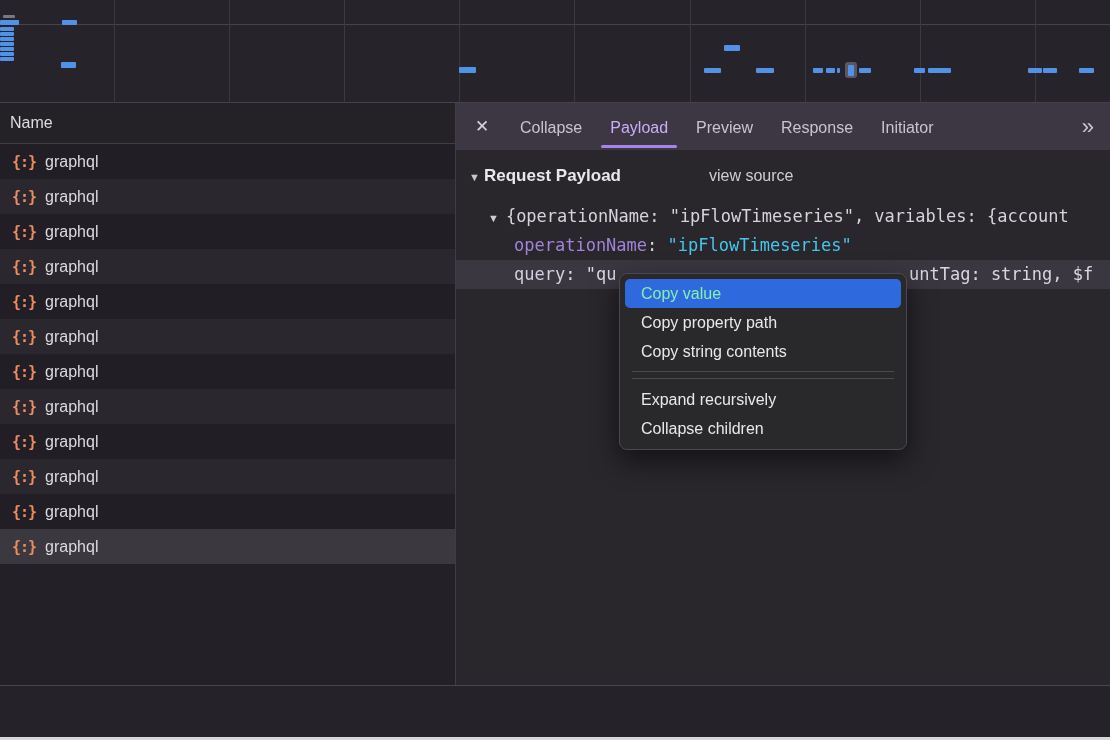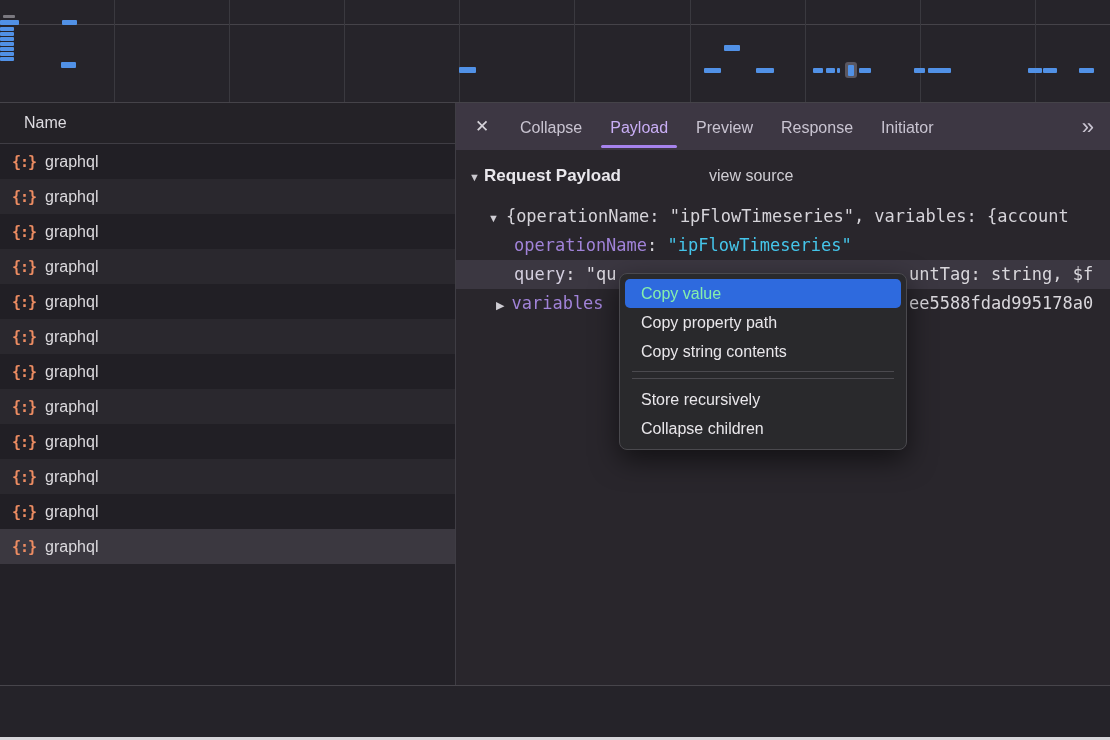--- a/index.html
+++ b/index.html
@@ -10,21 +10,21 @@
   }
   
   .overview{position:absolute;left:0;top:0;width:1110px;height:103px;background:#26242a;border-bottom:1px solid #454349;box-sizing:border-box}
   .gridline{position:absolute;top:0;bottom:0;width:1px;background:#3a393f}
   .hline{position:absolute;left:0;right:0;top:24px;height:1px;background:#454349}
   .wbar{position:absolute;border-radius:1px;background:var(--accent-blue,#5191e6)}
   .wbar.g{background:#7a787f}
   .wbar.m{background:#5a5761;border-radius:3px}
   
   .left-pane{position:absolute;left:0;top:103px;width:455px;height:582px;background:#232127}
-  .list-header{height:41px;background:#242227;border-bottom:1px solid #3f3d44;display:flex;align-items:center;padding-left:24px;color:#dedce1;font-size:16px;box-sizing:border-box}
+  .list-header{height:41px;background:#242227;border-bottom:1px solid #3f3d44;display:flex;align-items:center;padding-left:10px;color:#dedce1;font-size:16px;box-sizing:border-box}
   .request-row{height:35px;display:flex;align-items:center;padding-left:12px;font-size:16px;color:#dcdade;gap:9px}
   .request-row:nth-child(odd){background:#211f25}
   .request-row:nth-child(even){background:#2a282e}
   .request-row.selected{background:#3b3840}
   .req-icon{color:var(--icon-orange,#ec8c62);font-family:"DejaVu Sans Mono",monospace;font-size:15px;font-weight:bold;letter-spacing:-1px}
   .vdivider{position:absolute;left:455px;top:103px;width:1px;height:634px;background:#3f3d44}
   
   .right-pane{position:absolute;left:456px;top:103px;width:654px;height:582px;background:#29262c}
   .tabbar{height:47px;background:#3d3743;display:flex;align-items:center;color:#c9c4d1;font-size:16px}
   .close-btn{width:20px;margin:0 14px 0 16px;font-size:17px;color:#d6d3da;text-align:center;cursor:pointer}
@@ -176,30 +176,26 @@
 
   <div class="tree-row r2">
     <span class="key">operationName</span><span class="plain">: </span><span class="str">"ipFlowTimeseries"</span>
   </div>
 
   <div class="tree-row r3">
     <span class="key-lit">query</span><span class="lit">: </span><span class="lit">"qu</span>
     <span class="frag-right">untTag: string, $f</span>
   </div>
 
-  <div class="tree-row r4">
-    <span class="tw">▶</span><span class="key">variables</span>
-    <span class="frag-right">ee5588fdad995178a0</span>
-  </div>
 </div>
 
 <div class="footer"></div>
 <div class="bottom-strip"></div>
 
 <div class="context-menu" id="context-menu">
     <div class="menu-item highlight">Copy value</div>
     <div class="menu-item">Copy property path</div>
     <div class="menu-item">Copy string contents</div>
     <div class="menu-sep"></div>
     <div class="menu-sep"></div>
-    <div class="menu-item">Store recursively</div>
+    <div class="menu-item">Expand recursively</div>
     <div class="menu-item">Collapse children</div>
   </div>
 
 </body></html>

